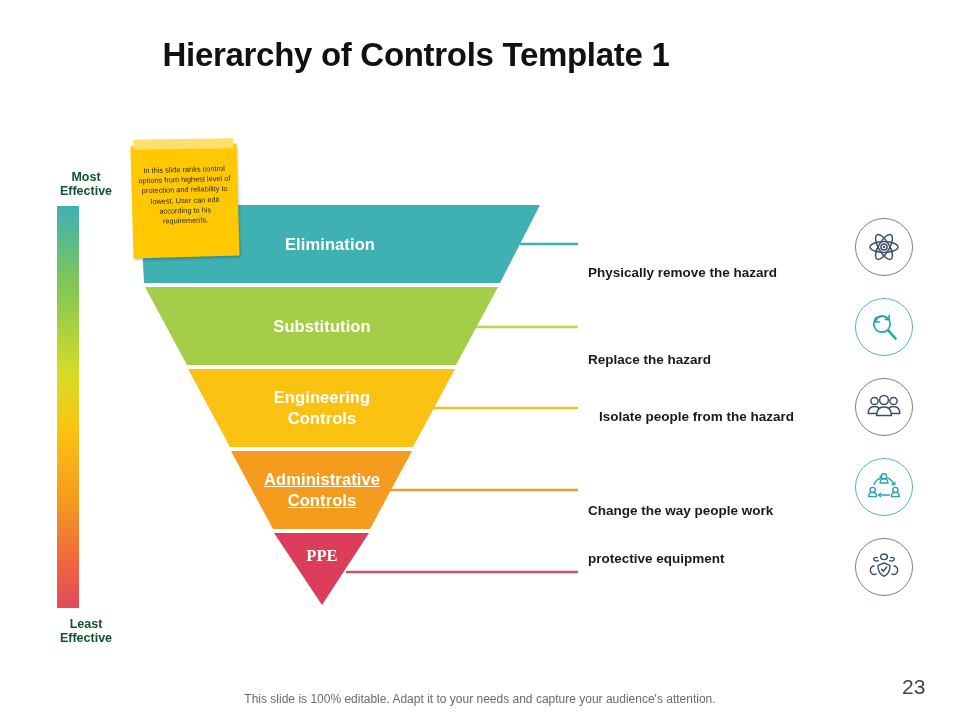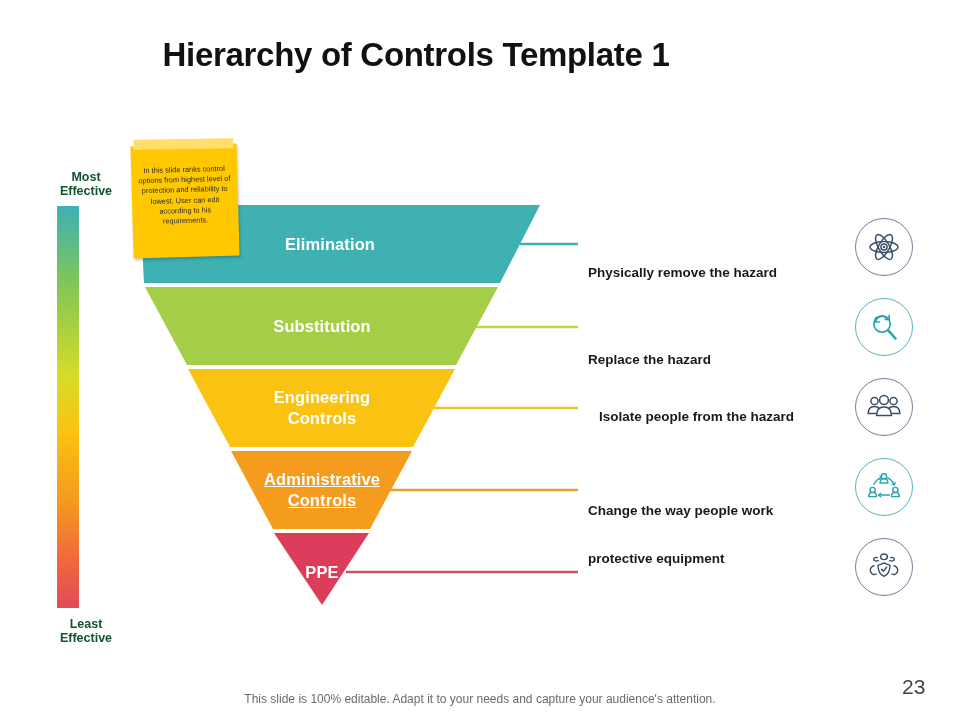--- a/index.html
+++ b/index.html
@@ -223,21 +223,21 @@
     <span>Elimination</span>
   </div>
   <div class="funnel-label" style="left:52px; top:182px;">
     <div>Engineering</div>
     <div>Controls</div>
   </div>
   <div class="funnel-label" style="left:52px; top:264px;text-decoration:underline;">
     <div>Administrative</div>
     <div>Controls</div>
   </div>
-  <div class="funnel-label" style="left:52px; top:357px;">
+  <div class="funnel-label" style="left:52px; top:340px;font-family:Liberation Serif, serif;">
     <span>PPE</span>
   </div>
 </div>
 
 <div class="sticky-note">
   <div class="sticky-note-text">In this slide ranks control options from highest level of protection and reliability to lowest. User can edit according to his requirements.</div>
 </div>
 
 <div class="desc" style="top:228px;margin-top:36px;">
   <div>Physically remove the hazard</div>

